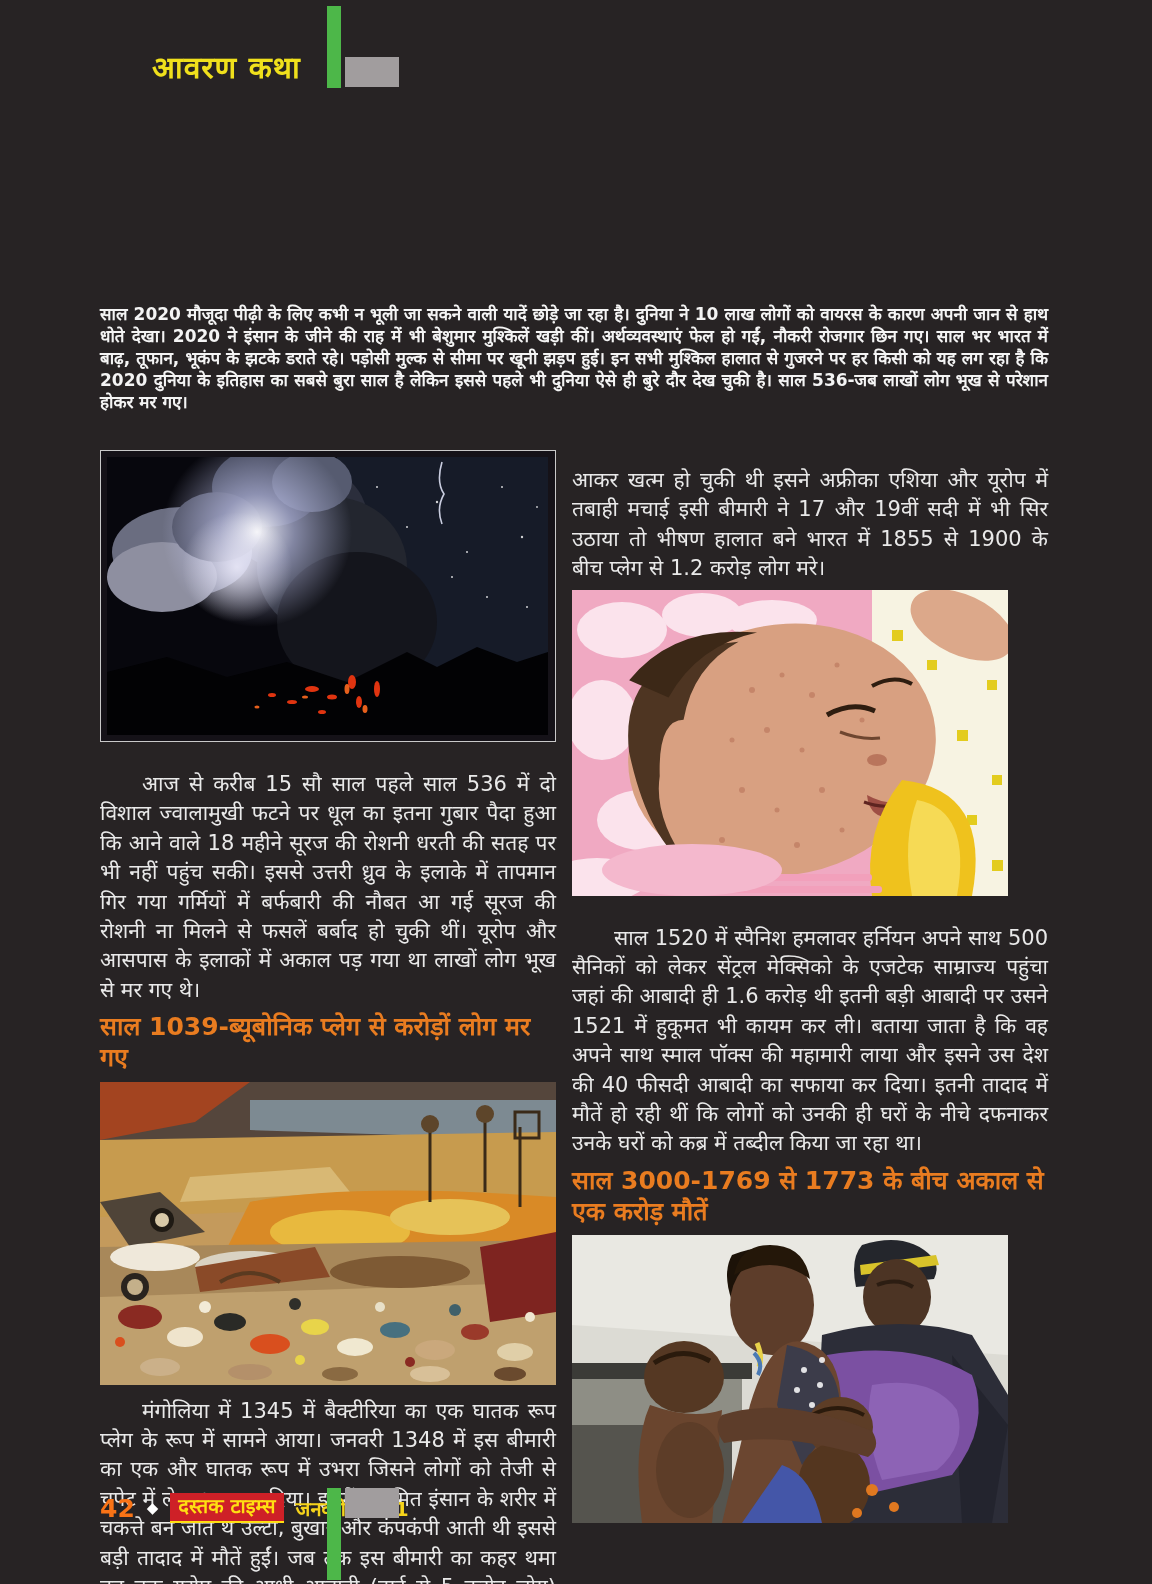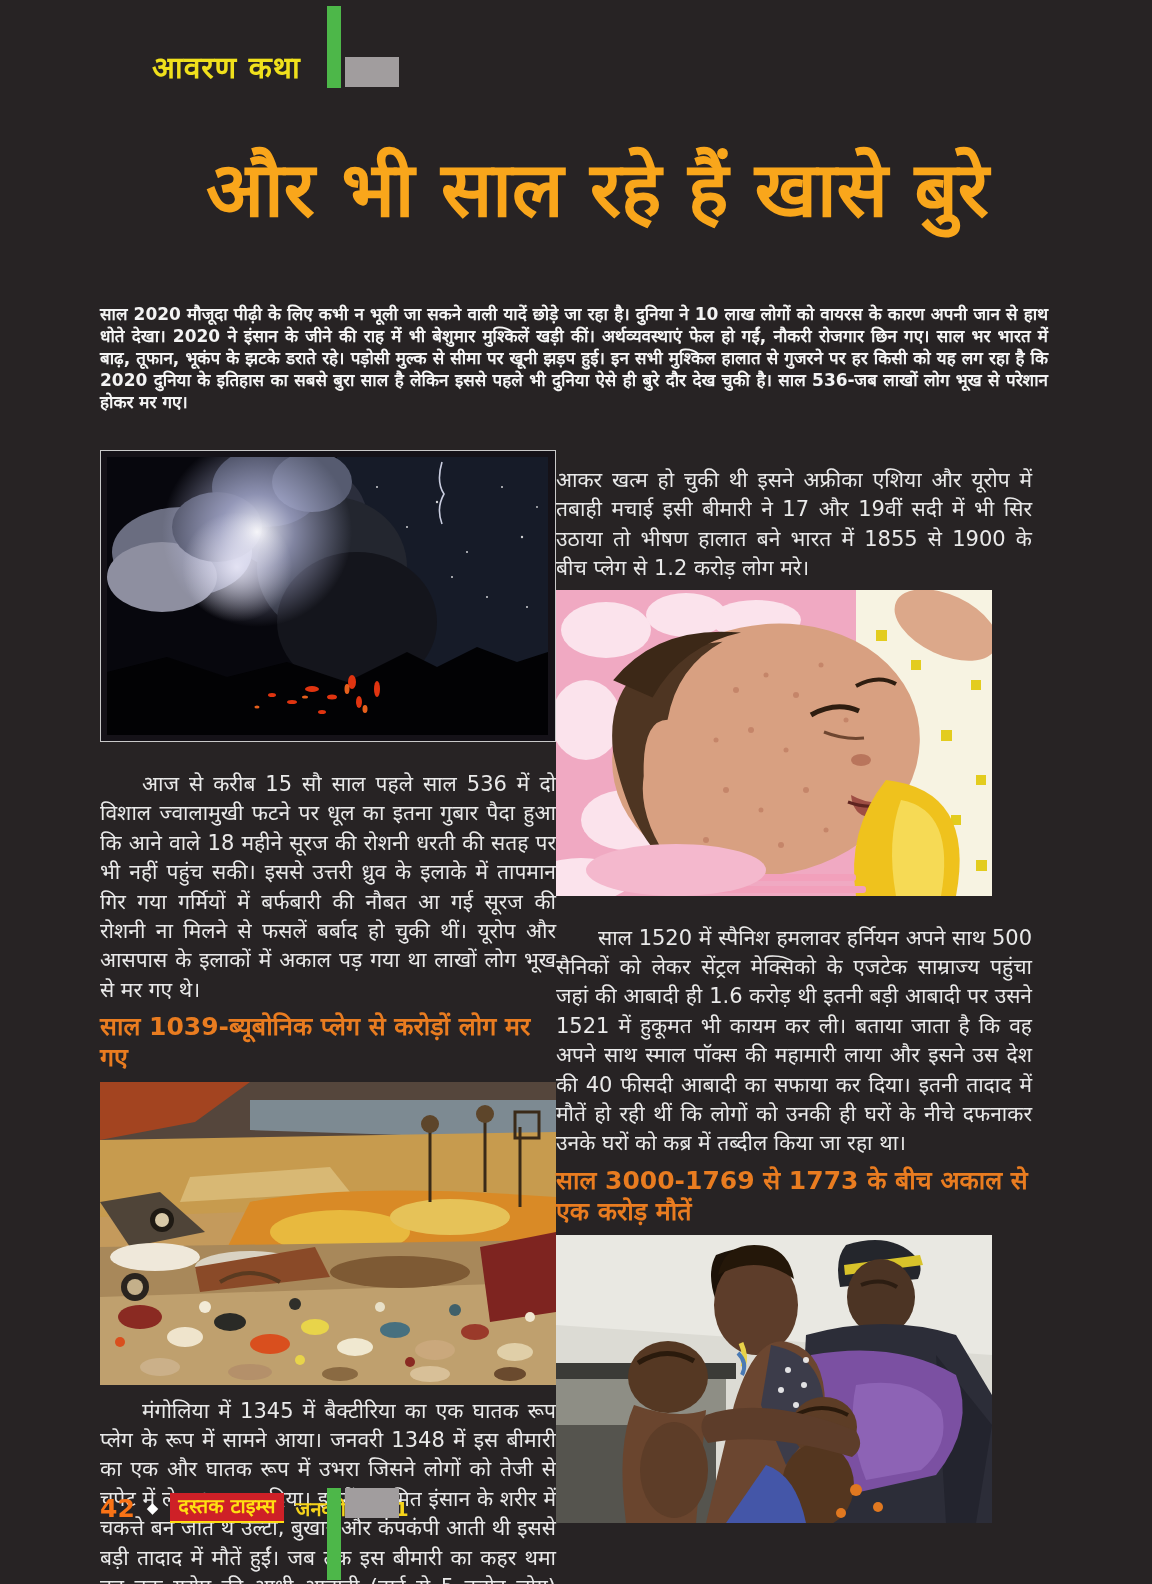--- a/index.html
+++ b/index.html
@@ -25,21 +25,21 @@
     text-align:center; color:#f9a61b; font-size:76px; font-weight:bold;
     line-height:1.15; white-space:nowrap;
   }
   .intro {
     position:absolute; left:100px; top:286px; width:948px;
     font-size:17px; line-height:1.3; font-weight:bold; text-align:justify;
     color:#f4f4f4;
   }
   .col { position:absolute; }
   .col-left  { left:100px; top:450px; width:456px; }
-  .col-right { left:556px; top:466px; width:476px; }
+  .col-right { left:572px; top:466px; width:476px; }
   .subhead {
     color:#e97c20; font-size:25px; font-weight:bold; line-height:1.25;
     margin:0 0 8px 0;
   }
   .bodytext {
     font-size:21px; line-height:1.4; text-align:justify; color:#e9e9e9;
     margin:0;
   }
   .indent { text-indent:42px; }
   .photo-frame {
@@ -62,21 +62,20 @@
 </style>
 </head>
 <body>
 
 <div class="page">
 
   <div class="kicker">आवरण कथा</div>
   <div class="bar-green top"></div>
   <div class="rect-gray top"></div>
 
-  <div class="headline">और भी साल रहे हैं खासे बुरे</div>
 
   <p class="intro">साल 2020 मौजूदा पीढ़ी के लिए कभी न भूली जा सकने वाली यादें छोड़े जा रहा है। दुनिया ने 10 लाख लोगों को वायरस के कारण अपनी जान से हाथ धोते देखा। 2020 ने इंसान के जीने की राह में भी बेशुमार मुश्किलें खड़ी कीं। अर्थव्यवस्थाएं फेल हो गईं, नौकरी रोजगार छिन गए। साल भर भारत में बाढ़, तूफान, भूकंप के झटके डराते रहे। पड़ोसी मुल्क से सीमा पर खूनी झड़प हुई। इन सभी मुश्किल हालात से गुजरने पर हर किसी को यह लग रहा है कि 2020 दुनिया के इतिहास का सबसे बुरा साल है लेकिन इससे पहले भी दुनिया ऐसे ही बुरे दौर देख चुकी है। साल 536-जब लाखों लोग भूख से परेशान होकर मर गए।</p>
 
   <div class="col col-left">
 
     <div class="photo-frame">
       <svg class="photo" width="441" height="278" viewBox="0 0 441 278">
         <defs>
           <radialGradient id="glow" cx="50%" cy="50%" r="50%">
             <stop offset="0%" stop-color="#ffffff" stop-opacity="0.95"></stop>

